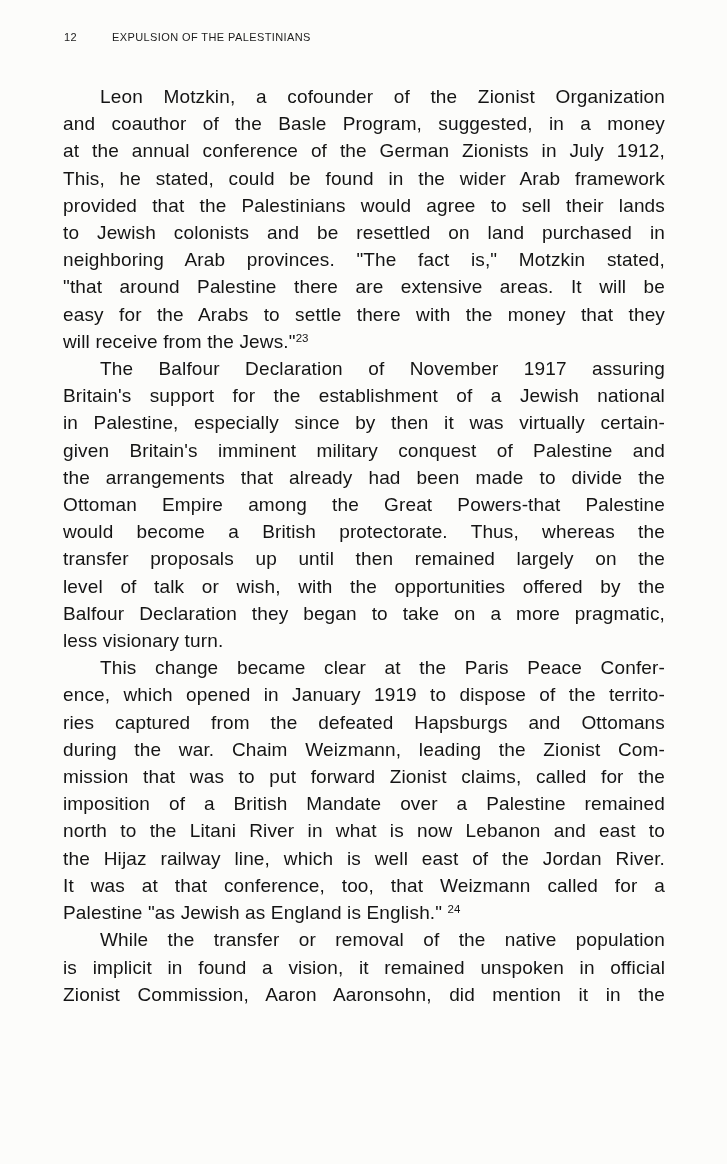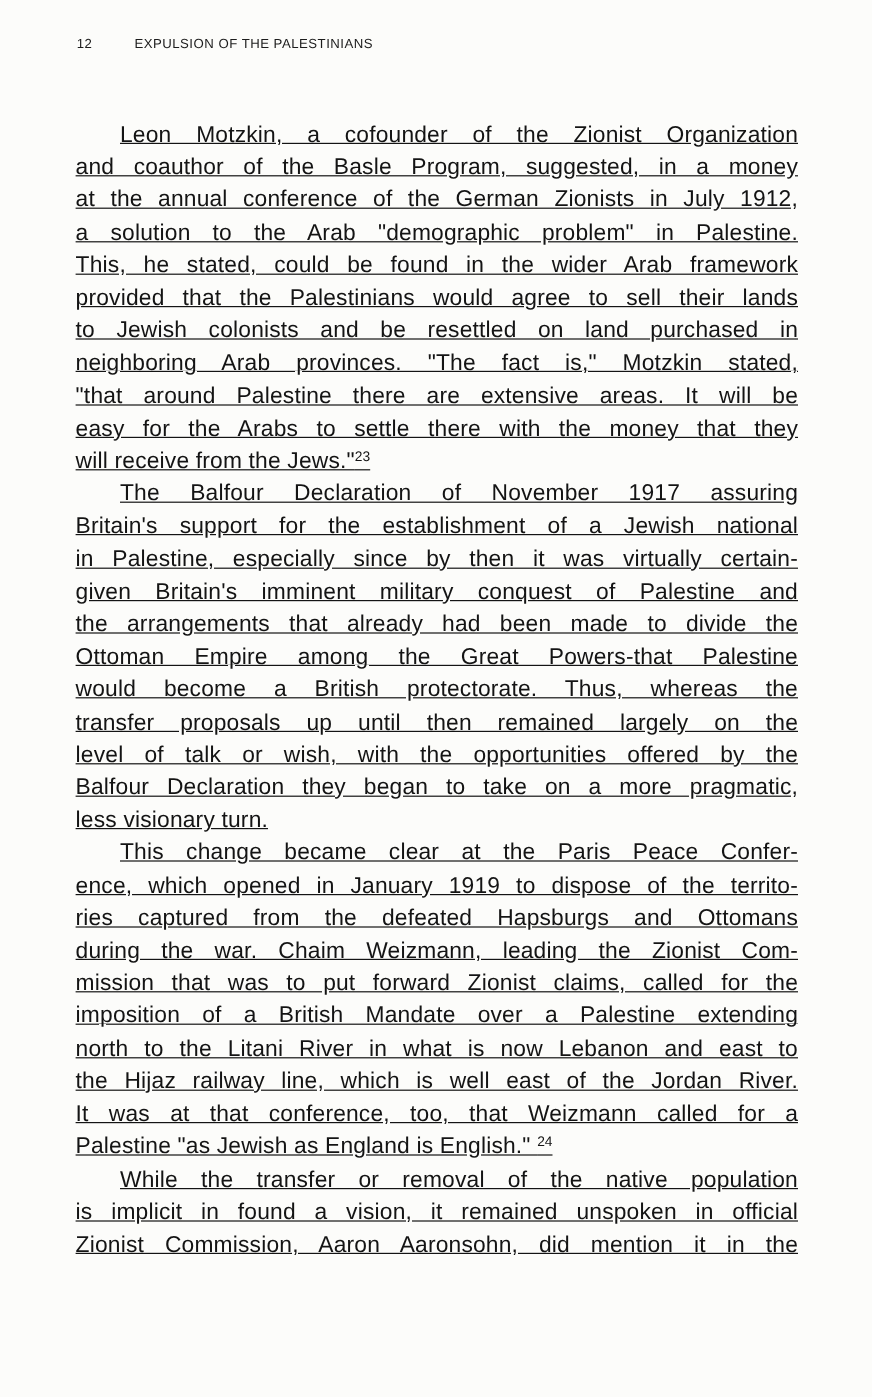--- a/index.html
+++ b/index.html
@@ -26,27 +26,26 @@
     font-weight: normal;
   }
   .running-header .pagenum {
     width: 48px;
     flex: 0 0 auto;
   }
   .running-header .runtitle {
     white-space: nowrap;
   }
   .body-text {
-    margin: 54px 0 0 63px;
+    margin: 38px 0 0 63px;
     width: 602px;
     font-size: 19px;
     line-height: 27.2px;
     letter-spacing: 0.15px;
     color: #141414;
-    text-decoration: underline;
   }
   .line {
     text-align: justify;
     text-align-last: justify;
     min-height: 27.2px;
   }
   .line.last {
     text-align-last: left;
   }
   .line.indent {
@@ -67,21 +66,20 @@
   <div class="running-header">
     <span class="pagenum">12</span>
     <span class="runtitle">EXPULSION OF THE PALESTINIANS</span>
   </div>
 
   <div class="body-text">
 
   <div class="line indent"><span>Leon Motzkin, a cofounder of the Zionist Organization</span><sup class="fn"></sup></div>
       <div class="line"><span>and coauthor of the Basle Program, suggested, in a money</span><sup class="fn"></sup></div>
       <div class="line"><span>at the annual conference of the German Zionists in July 1912,</span><sup class="fn"></sup></div>
-      <div class="line"><span>a solution to the Arab "demographic problem" in Palestine.</span><sup class="fn"></sup></div>
       <div class="line"><span>This, he stated, could be found in the wider Arab framework</span><sup class="fn"></sup></div>
       <div class="line"><span>provided that the Palestinians would agree to sell their lands</span><sup class="fn"></sup></div>
       <div class="line"><span>to Jewish colonists and be resettled on land purchased in</span><sup class="fn"></sup></div>
       <div class="line"><span>neighboring Arab provinces. "The fact is," Motzkin stated,</span><sup class="fn"></sup></div>
       <div class="line"><span>"that around Palestine there are extensive areas. It will be</span><sup class="fn"></sup></div>
       <div class="line"><span>easy for the Arabs to settle there with the money that they</span><sup class="fn"></sup></div>
       <div class="line last"><span>will receive from the Jews."</span><sup class="fn">23</sup></div>
       <div class="line indent"><span>The Balfour Declaration of November 1917 assuring</span><sup class="fn"></sup></div>
       <div class="line"><span>Britain's support for the establishment of a Jewish national</span><sup class="fn"></sup></div>
       <div class="line"><span>in Palestine, especially since by then it was virtually certain-</span><sup class="fn"></sup></div>
@@ -91,21 +89,21 @@
       <div class="line"><span>would become a British protectorate. Thus, whereas the</span><sup class="fn"></sup></div>
       <div class="line"><span>transfer proposals up until then remained largely on the</span><sup class="fn"></sup></div>
       <div class="line"><span>level of talk or wish, with the opportunities offered by the</span><sup class="fn"></sup></div>
       <div class="line"><span>Balfour Declaration they began to take on a more pragmatic,</span><sup class="fn"></sup></div>
       <div class="line last"><span>less visionary turn.</span><sup class="fn"></sup></div>
       <div class="line indent"><span>This change became clear at the Paris Peace Confer-</span><sup class="fn"></sup></div>
       <div class="line"><span>ence, which opened in January 1919 to dispose of the territo-</span><sup class="fn"></sup></div>
       <div class="line"><span>ries captured from the defeated Hapsburgs and Ottomans</span><sup class="fn"></sup></div>
       <div class="line"><span>during the war. Chaim Weizmann, leading the Zionist Com-</span><sup class="fn"></sup></div>
       <div class="line"><span>mission that was to put forward Zionist claims, called for the</span><sup class="fn"></sup></div>
-      <div class="line"><span>imposition of a British Mandate over a Palestine extending</span><sup class="fn"></sup></div>
+      <div class="line"><span>imposition of a British Mandate over a Palestine remained</span><sup class="fn"></sup></div>
       <div class="line"><span>north to the Litani River in what is now Lebanon and east to</span><sup class="fn"></sup></div>
       <div class="line"><span>the Hijaz railway line, which is well east of the Jordan River.</span><sup class="fn"></sup></div>
       <div class="line"><span>It was at that conference, too, that Weizmann called for a</span><sup class="fn"></sup></div>
       <div class="line last"><span>Palestine "as Jewish as England is English." </span><sup class="fn">24</sup></div>
       <div class="line indent"><span>While the transfer or removal of the native population</span><sup class="fn"></sup></div>
       <div class="line"><span>is implicit in found a vision, it remained unspoken in official</span><sup class="fn"></sup></div>
       <div class="line"><span>Zionist Commission, Aaron Aaronsohn, did mention it in the</span><sup class="fn"></sup></div>
     </div>
 
 </div>

